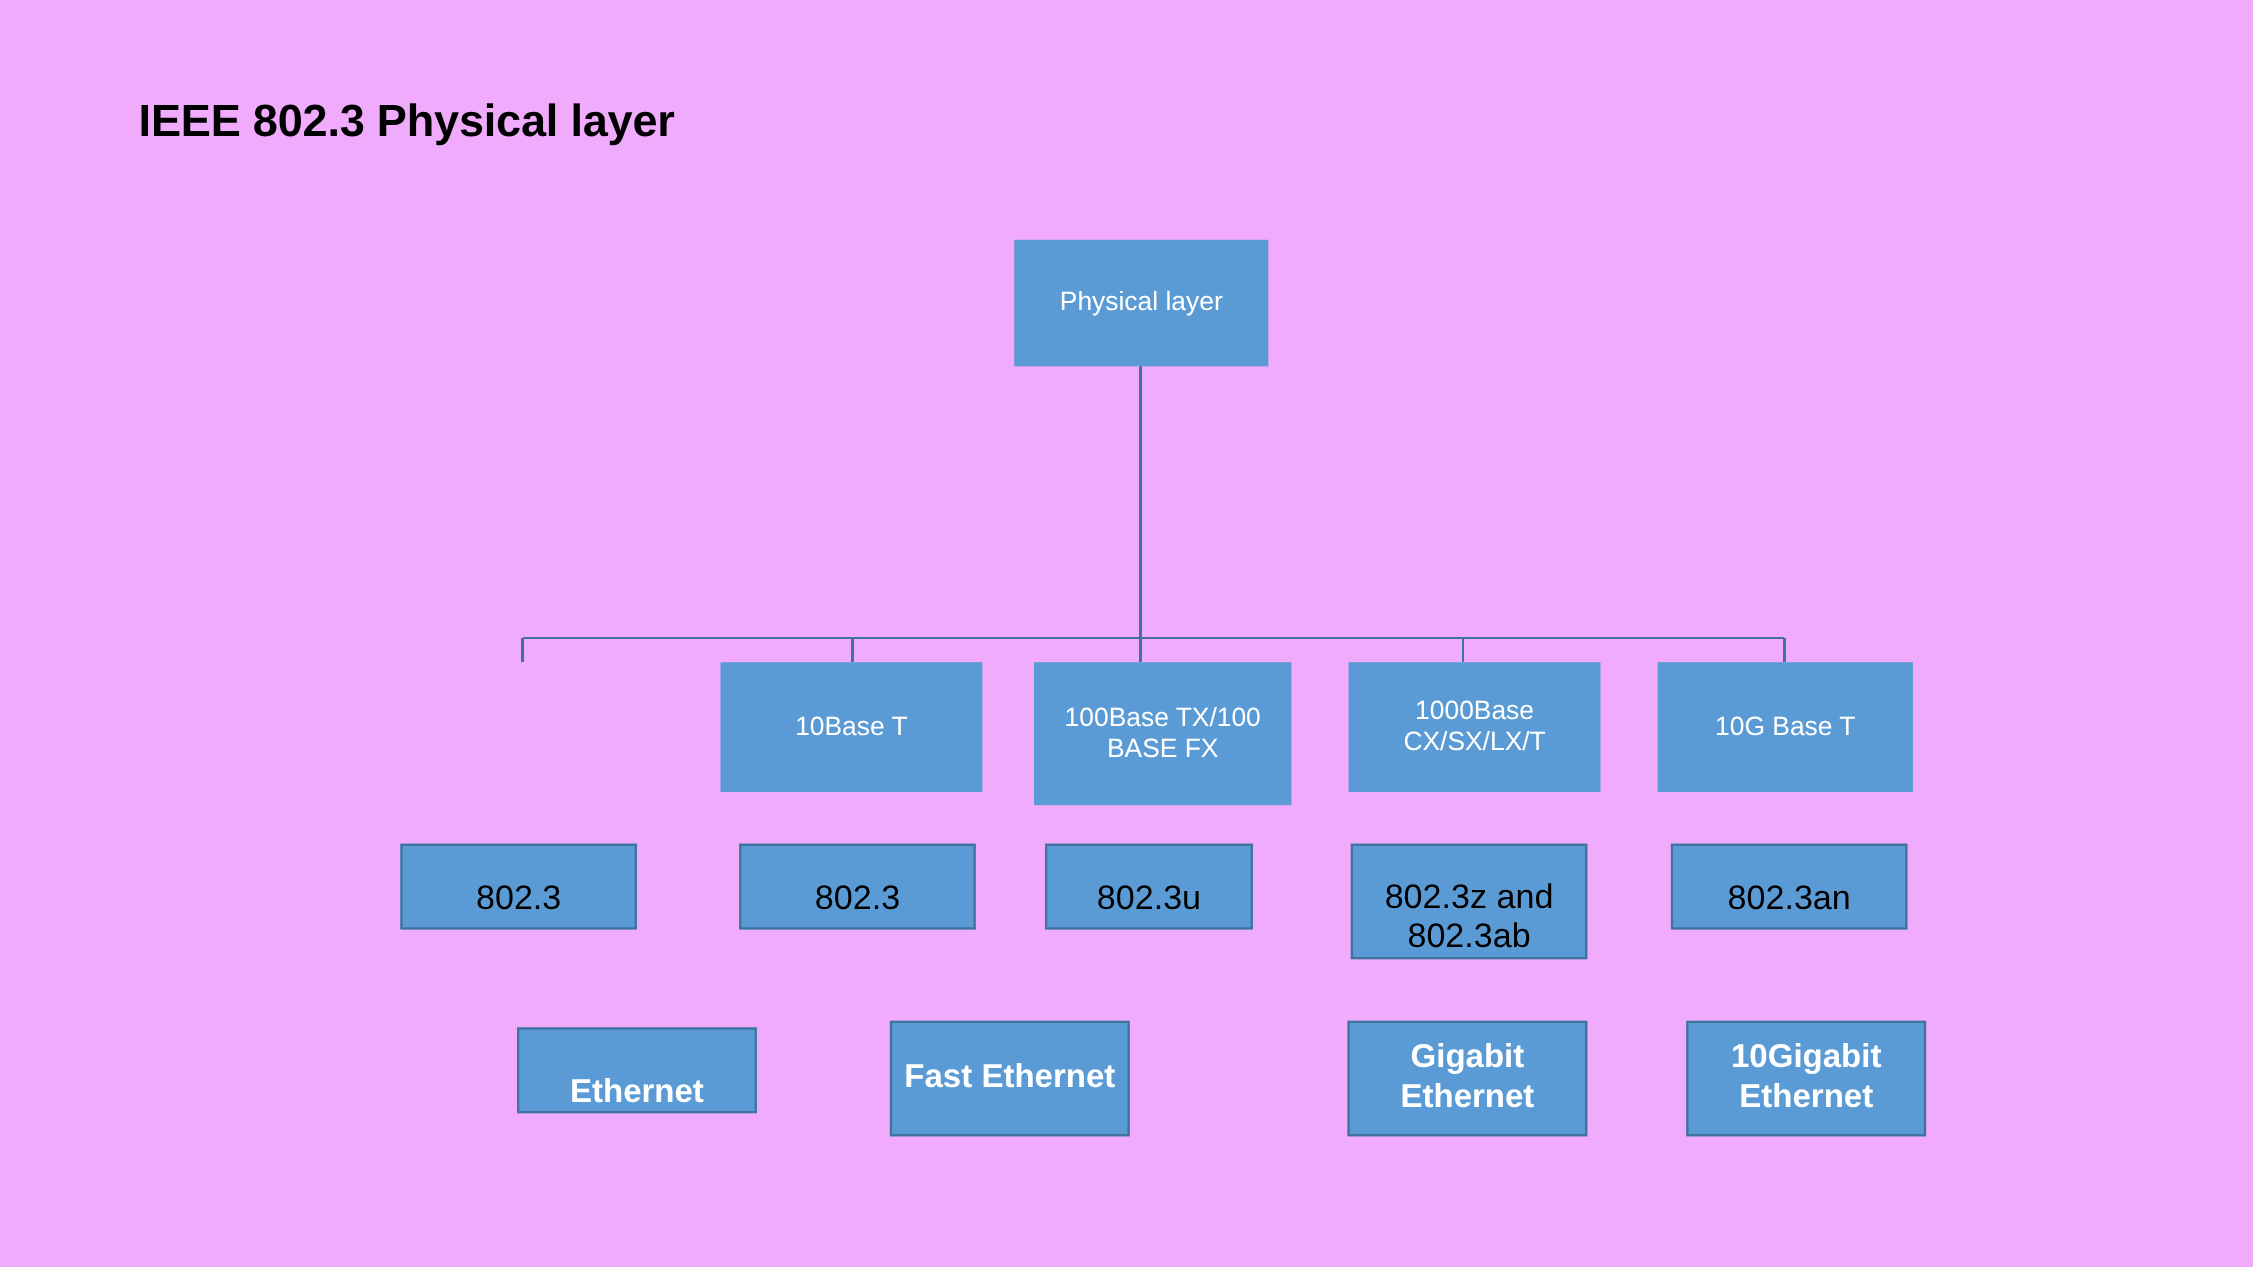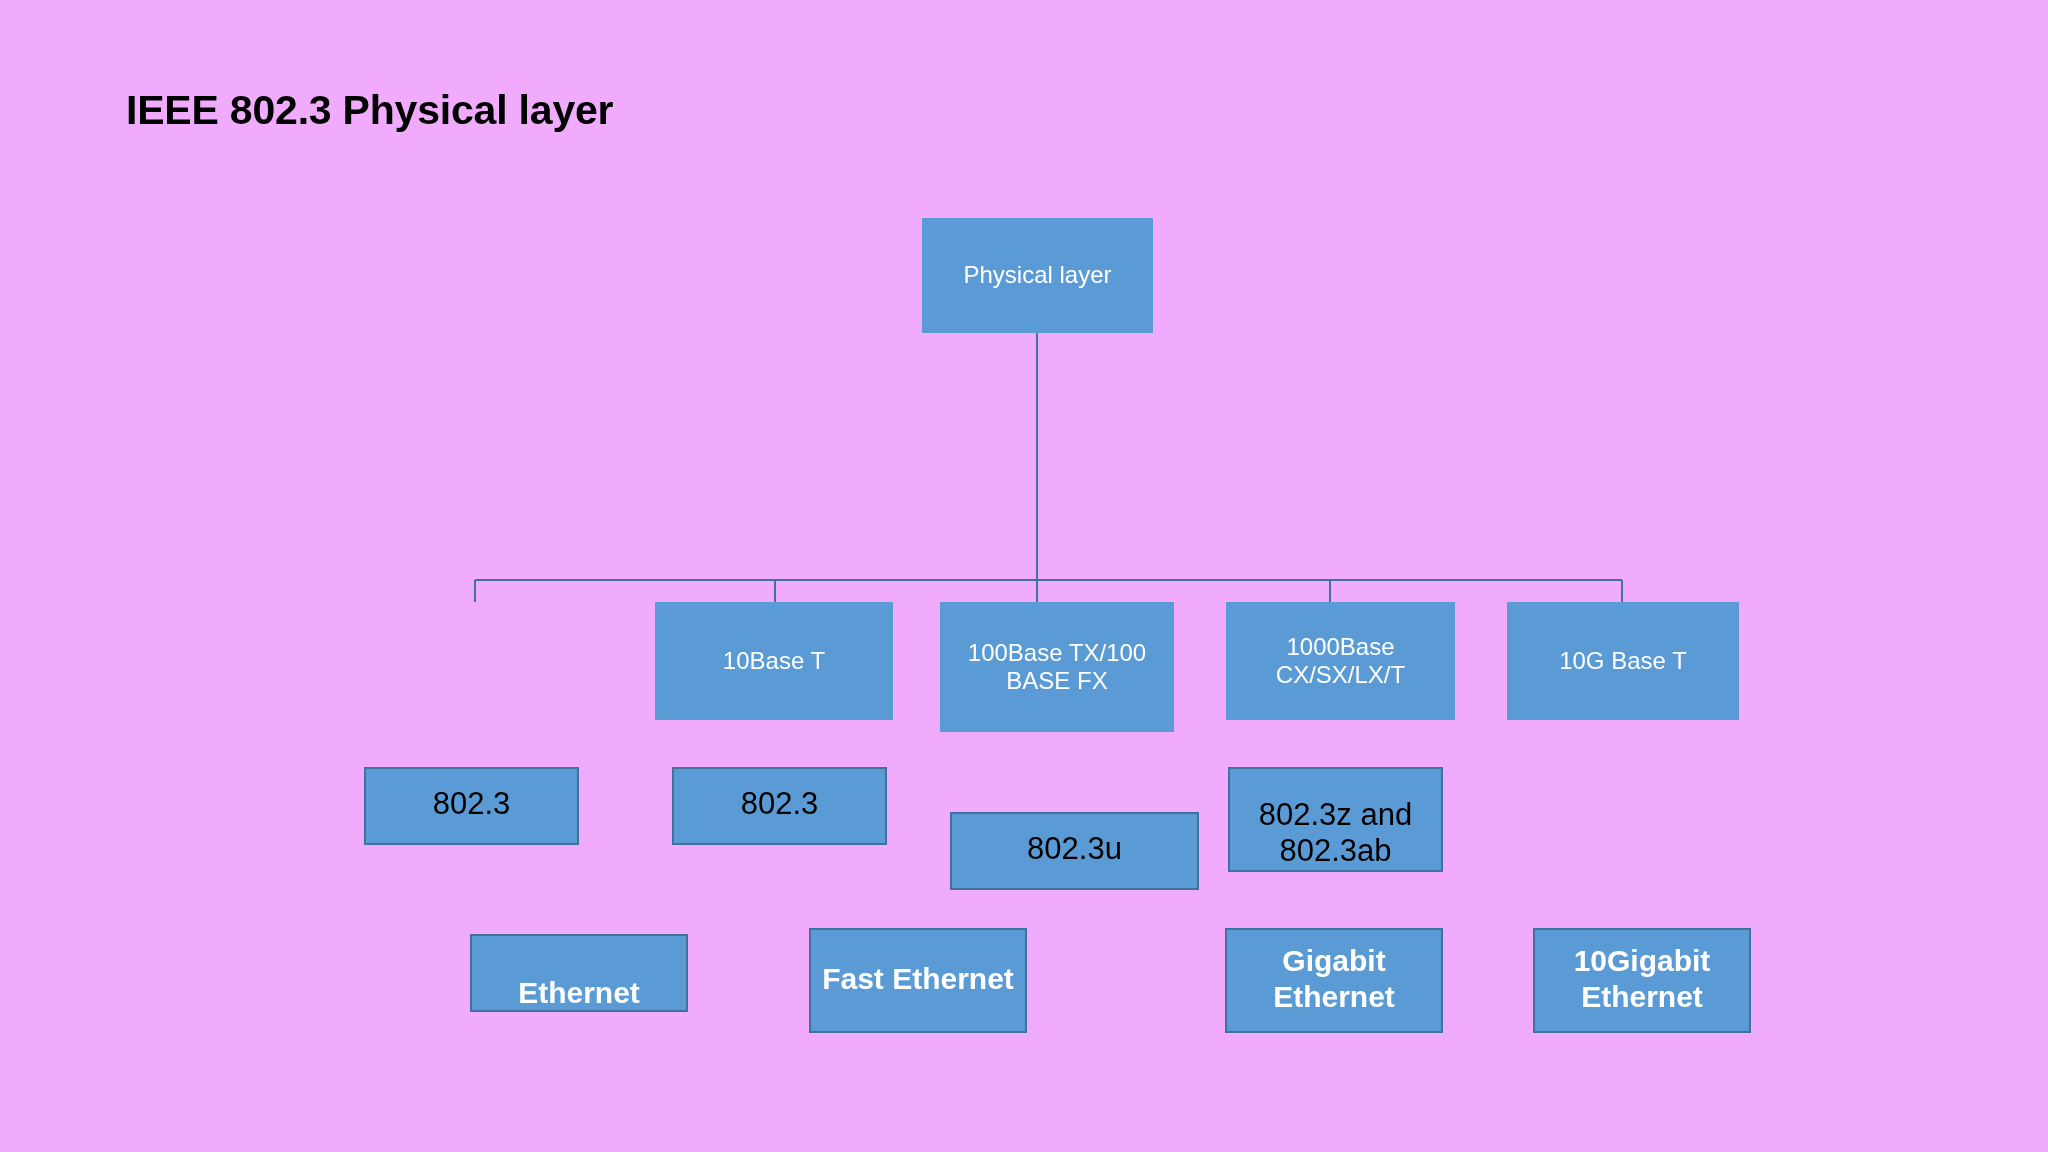--- a/index.html
+++ b/index.html
@@ -68,21 +68,21 @@
     font-weight: normal;
   }
 
   
   .node.standard {
     border: 2px solid #41719C;
     color: #000000;
     font-size: 31px;
     font-weight: normal;
     align-items: flex-end;
-    padding-bottom: 20px;
+    padding-bottom: 8px;
   }
   .node.standard.two-line {
     align-items: flex-end;
     padding-bottom: 0;
   }
 
   
   .node.generation {
     border: 2px solid #41719C;
     color: #ffffff;
@@ -139,28 +139,31 @@
   </div>
 
   <div class="node standard" style="left:364px; top:767px; width:215px; height:78px;">
     <span class="label">802.3</span>
   </div>
 
   <div class="node standard" style="left:672px; top:767px; width:215px; height:78px;">
     <span class="label">802.3</span>
   </div>
 
-  <div class="node standard" style="left:950px; top:812px; width:249px; height:78px;">
+  <div class="node standard" style="left:950px; top:767px; width:189px; height:78px;">
     <span class="label">802.3u</span>
   </div>
 
   <div class="node standard two-line" style="left:1228px; top:767px; width:215px; height:105px;">
     <span class="label">802.3z and 802.3ab</span>
   </div>
 
+  <div class="node standard" style="left:1519px; top:767px; width:215px; height:78px;">
+    <span class="label">802.3an</span>
+  </div>
 
   <div class="node generation" style="left:470px; top:934px; width:218px; height:78px;">
     <span class="label">Ethernet</span>
   </div>
 
   <div class="node generation two-line" style="left:809px; top:928px; width:218px; height:105px;">
     <span class="label">Fast Ethernet</span>
   </div>
 
   <div class="node generation two-line" style="left:1225px; top:928px; width:218px; height:105px;">

